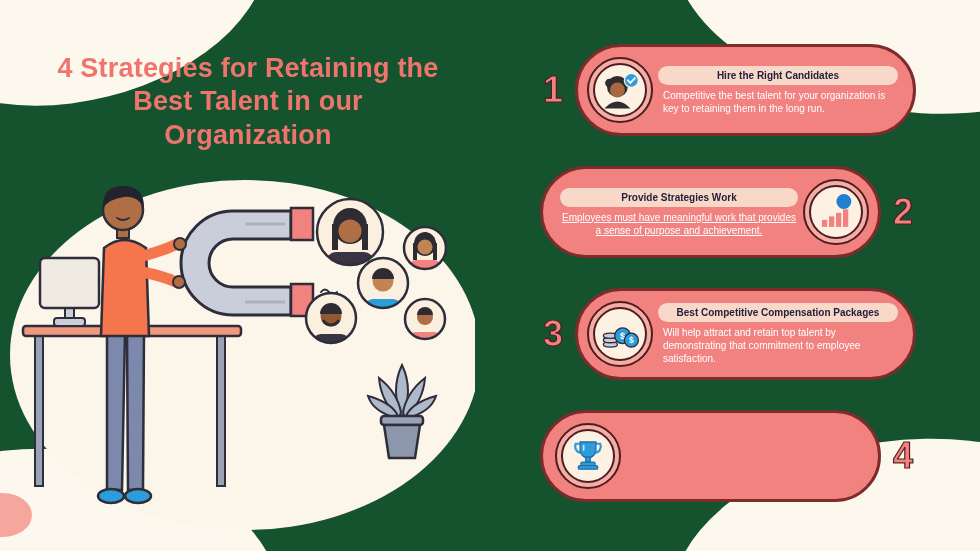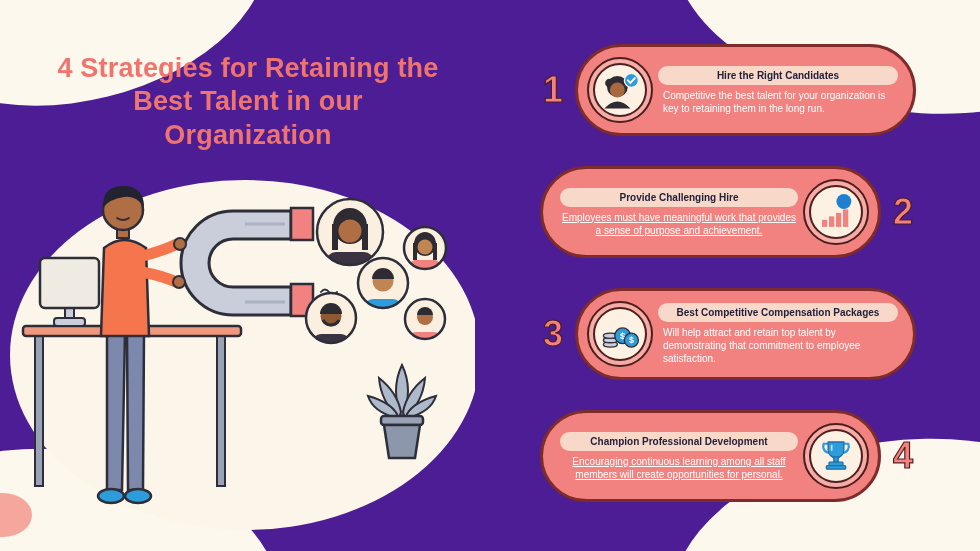--- a/index.html
+++ b/index.html
@@ -1,21 +1,21 @@
 <!DOCTYPE html>
 <html><head>
 <meta charset="utf-8">
 <style>
   * { margin:0; padding:0; box-sizing:border-box; }
   html,body { background:#efe6d6; }
   body { font-family:"Liberation Sans", sans-serif; }
 
   .canvas {
     position:relative; width:980px; height:551px;
-    background:#4c1d95; overflow:hidden; margin:0 auto;
+    background:#14532d; overflow:hidden; margin:0 auto;
   }
   .blob { position:absolute; background:#FDF8ED; border-radius:50%; }
   .blob-tl { width:380px; height:230px; left:-110px; top:-130px; transform:rotate(-14deg); }
   .blob-tr { width:460px; height:270px; right:-150px; top:-160px; transform:rotate(10deg); }
   .blob-bl { width:420px; height:250px; left:-140px; bottom:-150px; transform:rotate(8deg); }
   .blob-br { width:460px; height:280px; right:-150px; bottom:-170px; transform:rotate(-8deg); }
   .corner-pink {
     position:absolute; width:58px; height:44px; left:-26px; bottom:14px;
     background:#F5A79E; border-radius:50%;
   }
@@ -220,21 +220,21 @@
         <div class="content">
           <div class="header-pill">Hire the Right Candidates</div>
           <p class="desc">Competitive the best talent for your organization is key to retaining them in the long run.</p>
         </div>
       </div>
     </div>
 
     <div class="card-row right">
       <div class="pill">
         <div class="content">
-          <div class="header-pill">Provide Challenging Hire</div>
+          <div class="header-pill">Provide Strategies Work</div>
           <p class="desc">Employees must have meaningful work that provides a sense of purpose and achievement.</p>
         </div>
         <div class="icon-wrap">
           <div class="icon-inner">
             <svg viewBox="0 0 48 48" width="42" height="42">
               <rect x="8" y="33" width="6" height="8" fill="#F2827F"></rect>
               <rect x="16" y="29" width="6" height="12" fill="#F2827F"></rect>
               <rect x="24" y="25" width="6" height="16" fill="#F2827F"></rect>
               <rect x="32" y="21" width="6" height="20" fill="#F2827F"></rect>
               <circle cx="33" cy="12" r="8.5" fill="#1F7FD1"></circle>
@@ -265,24 +265,20 @@
         </div>
         <div class="content">
           <div class="header-pill">Best Competitive Compensation Packages</div>
           <p class="desc">Will help attract and retain top talent by demonstrating that commitment to employee satisfaction.</p>
         </div>
       </div>
     </div>
 
     <div class="card-row right">
       <div class="pill">
-        <div class="content">
-          <div class="header-pill">Champion Professional Development</div>
-          <p class="desc">Encouraging continuous learning among all staff members will create opportunities for personal.</p>
-        </div>
         <div class="icon-wrap">
           <div class="icon-inner">
             <svg viewBox="0 0 48 48" width="42" height="42">
               <path d="M15,10 h-5 a6,7 0 0 0 6,10 M33,10 h5 a6,7 0 0 1 -6,10" fill="none" stroke="#2D9CDB" stroke-width="2.5"></path>
               <g fill="#2D9CDB" stroke="#1F6FA8" stroke-width="1.5">
                 <path d="M15,8 h18 v9 a9,9 0 0 1 -18,0 Z"></path>
                 <rect x="21.5" y="25" width="5" height="6"></rect>
                 <rect x="16" y="31" width="16" height="4" rx="1"></rect>
                 <rect x="13" y="35" width="22" height="4" rx="1"></rect>
               </g>

